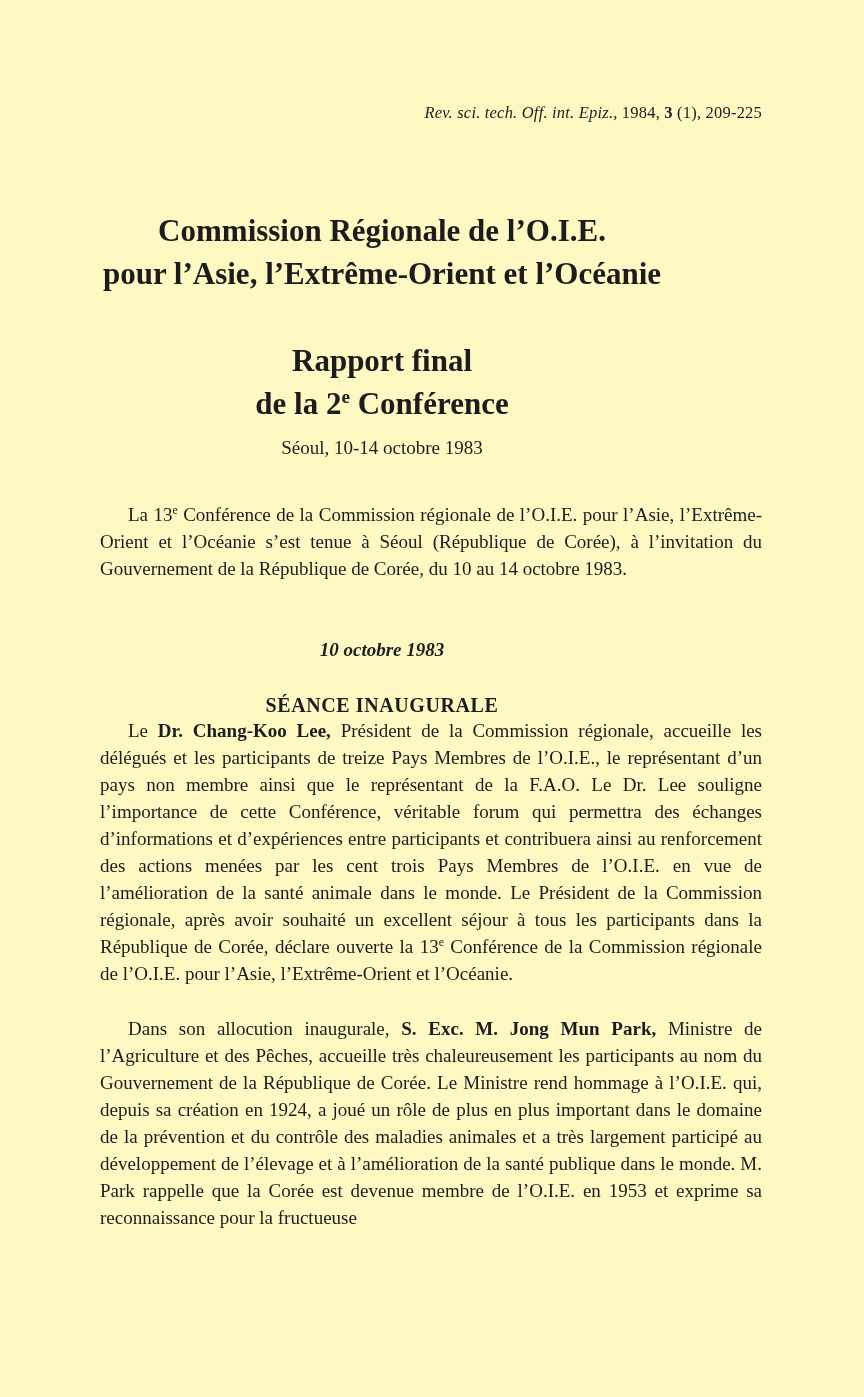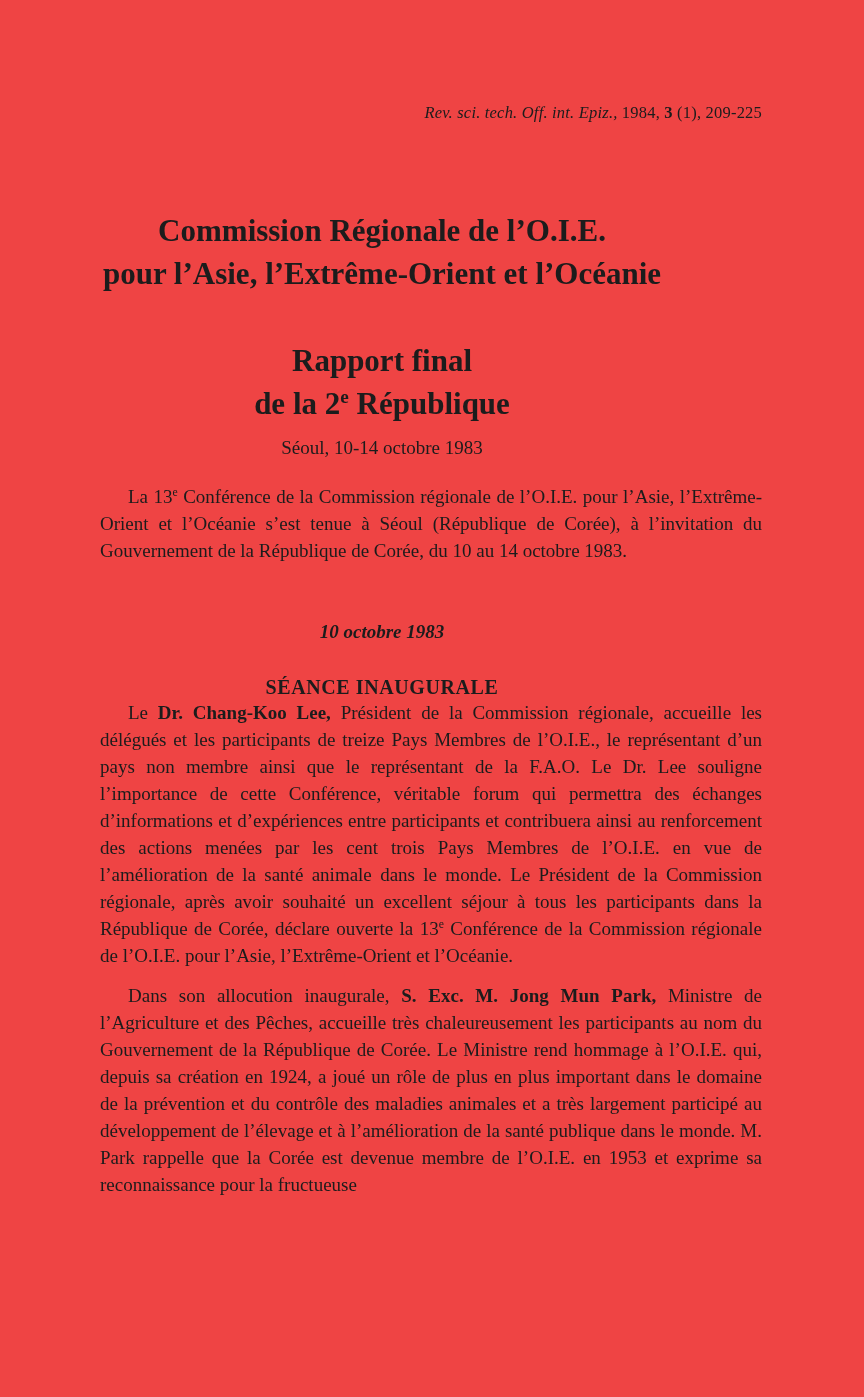--- a/index.html
+++ b/index.html
@@ -5,21 +5,21 @@
   html, body {
     margin: 0;
     padding: 0;
     background: #fcfbf7;
   }
   .page {
     position: relative;
     width: 864px;
     height: 1397px;
     box-sizing: border-box;
-    background: #ef4444;
+    background: #fef9c3;
     color: #1c1c1c;
     font-family: "Liberation Serif", serif;
     padding-top: 103px;
     overflow: hidden;
   }
   .journal-ref {
     text-align: right;
     margin-right: 102px;
     font-size: 16.5px;
     letter-spacing: 0.2px;
@@ -55,35 +55,35 @@
     font-size: 19px;
     margin-top: 12px;
   }
   .body-par {
     font-size: 19px;
     line-height: 27px;
     text-align: justify;
     text-indent: 28px;
     margin: 0 102px 0 100px;
   }
-  .intro { margin-top: 24px; }
+  .intro { margin-top: 42px; }
   .session-date {
     font-size: 19px;
     font-weight: bold;
     font-style: italic;
     margin-top: 57px;
   }
   .session-heading {
     font-size: 20px;
     font-weight: bold;
     letter-spacing: 0.6px;
     margin-top: 33px;
   }
   .par-1 { }
-  .par-2 { margin-top: 13px; }
+  .par-2 { margin-top: 28px; }
   sup {
     font-size: 62%;
     vertical-align: super;
     line-height: 0;
   }
   b { font-weight: bold; }
 </style>
 </head>
 <body>
 
@@ -91,21 +91,21 @@
 
   <div class="journal-ref"><span class="ital">Rev. sci. tech. Off. int. Epiz.,</span><span> 1984, </span><b>3</b><span> (1), 209-225</span></div>
 
   <h1 class="title centered">
     <span class="tline">Commission Régionale de l’O.I.E.</span>
     <span class="tline">pour l’Asie, l’Extrême-Orient et l’Océanie</span>
   </h1>
 
   <h2 class="subtitle centered">
     <span class="tline">Rapport final</span>
-    <span class="tline"><span>de la 2</span><sup>e</sup><span> République</span></span>
+    <span class="tline"><span>de la 2</span><sup>e</sup><span> Conférence</span></span>
   </h2>
 
   <div class="venue centered">Séoul, 10-14 octobre 1983</div>
 
   <p class="body-par intro"><span>La 13</span><sup>e</sup><span> Conférence de la Commission régionale de l’O.I.E. pour l’Asie, l’Extrême-Orient et l’Océanie s’est tenue à Séoul (République de Corée), à l’invitation du Gouvernement de la République de Corée, du 10 au 14 octobre 1983.</span></p>
 
   <div class="session-date centered">10 octobre 1983</div>
 
   <div class="session-heading centered">SÉANCE INAUGURALE</div>
 

